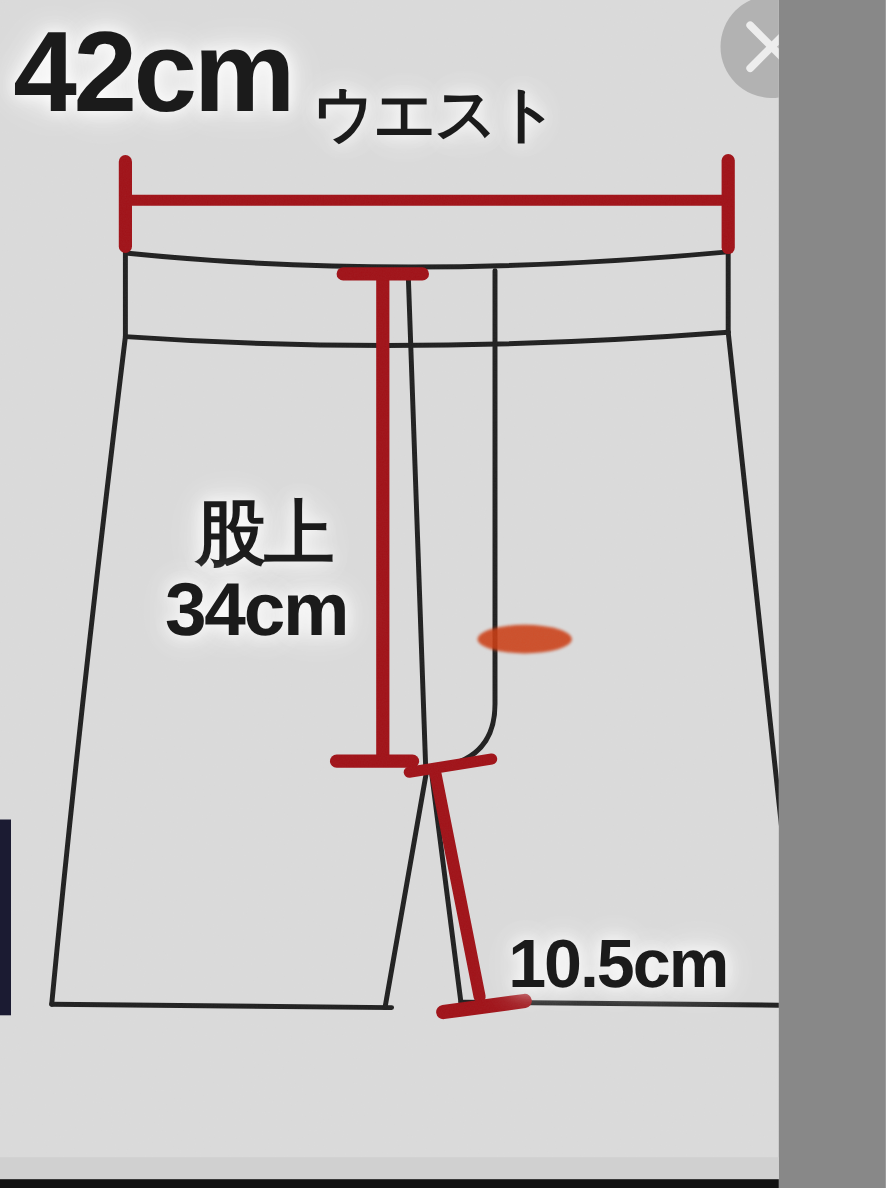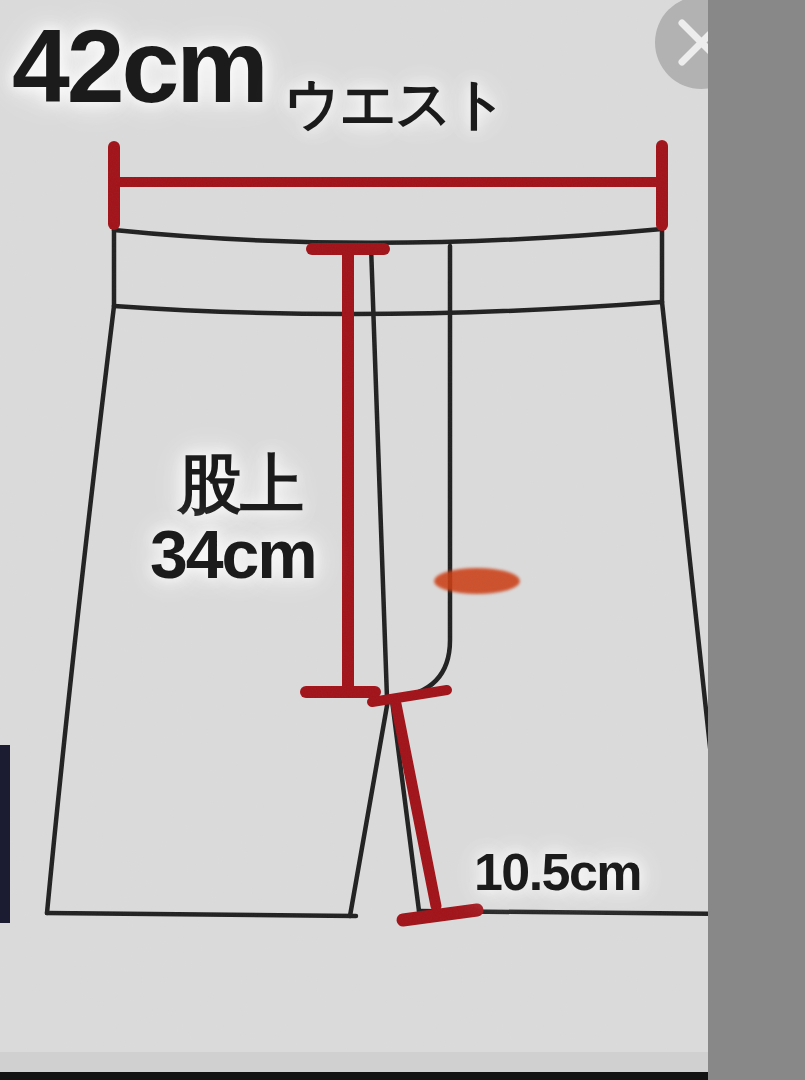--- a/index.html
+++ b/index.html
@@ -12,21 +12,21 @@
   .label{
     position:absolute;line-height:1;font-weight:bold;color:#1b1b1b;
     white-space:nowrap;letter-spacing:-0.03em;
     text-shadow:0 0 14px rgba(255,255,255,.95),0 0 26px rgba(255,255,255,.85),0 0 40px rgba(255,255,255,.6);
   }
   .waist-value{left:12px;top:14px;font-size:104px;}
   .waist-jp{left:284px;top:76px;font-size:56px;}
   .rise-jp{left:178px;top:452px;font-size:64px;}
   .rise-value{left:102px;top:520px;font-size:68px;margin-left:48px;}
   .inseam-jp{left:455px;top:770px;font-size:60px;}
-  .inseam-value{left:474px;top:846px;font-size:52px;}
+  .inseam-value{left:462px;top:846px;font-size:62px;}
   #close-btn{
     position:absolute;left:655px;top:-4px;width:93px;height:93px;
     border-radius:50%;background:#b2b2b2;border:none;cursor:pointer;padding:0;
   }
   #left-bar{position:absolute;left:0;top:745px;width:10px;height:178px;background:#1b1b32;}
   #bottom-strip{position:absolute;left:0;top:1052px;width:805px;height:20px;background:#d0d0d0;}
   #bottom-bar{position:absolute;left:0;top:1072px;width:805px;height:8px;background:#121212;}
   .grain{position:absolute;left:0;top:0;pointer-events:none;}
 </style>
 </head>

